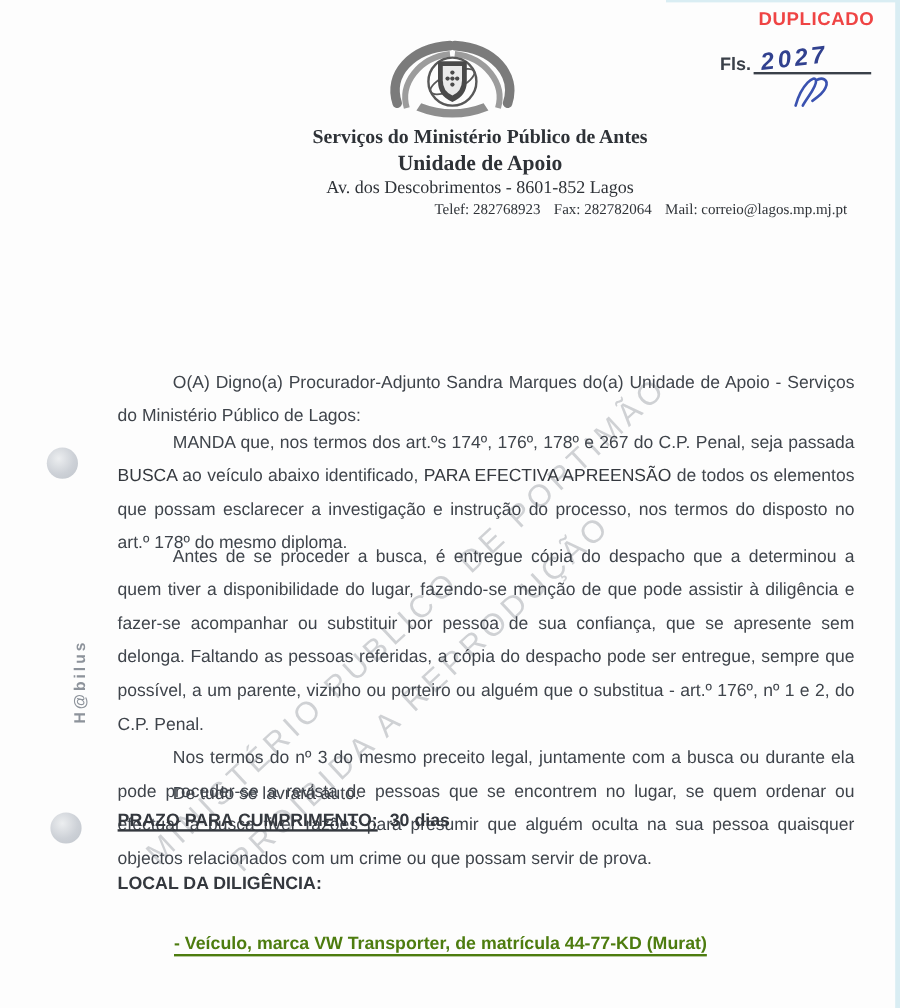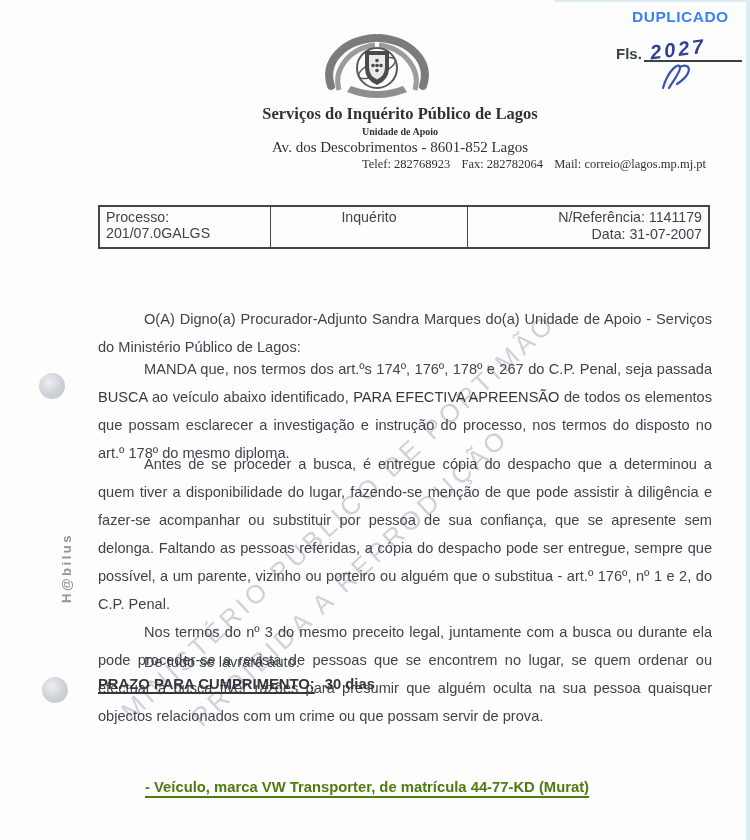--- a/index.html
+++ b/index.html
@@ -6,34 +6,34 @@
   .page {
     position:relative; width:750px; height:840px; background:#fdfdfd;
     font-family:"Liberation Sans", sans-serif; color:#3f444b; overflow:hidden;
   }
   
   .edge-right { position:absolute; right:0; top:0; width:4px; height:840px; background:#d9edf3; }
   .edge-top   { position:absolute; left:555px; top:0; width:195px; height:2px; background:#d9edf3; }
 
   
   .duplicado { position:absolute; left:632px; top:8px; font-weight:bold; font-size:15.5px;
-               letter-spacing:.5px; color:#3b82f6; }
-  .fls-row { position:absolute; left:616px; top:42px; width:126px; display:flex; align-items:flex-end; }
+               letter-spacing:.5px; color:#ef4444; }
+  .fls-row { position:absolute; left:600px; top:42px; width:126px; display:flex; align-items:flex-end; }
   .fls-label { font-weight:bold; font-size:15px; color:#3a4049; }
   .fls-line { flex:1; border-bottom:2px solid #3a4049; height:18px; position:relative; margin-left:2px; }
   .fls-number { position:absolute; left:6px; bottom:-1px; font-size:20px; font-style:italic; font-weight:600;
                 color:#31418f; letter-spacing:3px; transform:rotate(-7deg); white-space:nowrap; }
   .rubric { position:absolute; left:655px; top:60px; }
 
   
   .crest { position:absolute; left:307px; top:30px; }
   .letterhead { position:absolute; left:90px; top:104px; width:620px; text-align:center;
                 font-family:"Liberation Serif", serif; color:#2e3237; z-index:2; }
   .lh-org  { font-size:16.5px; font-weight:bold; }
-  .lh-unit { font-size:10px; font-weight:bold; margin-top:2px; }
+  .lh-unit { font-size:18px; font-weight:bold; margin-top:2px; }
   .lh-addr { font-size:15px; margin-top:2px; }
   .lh-contacts { font-size:12.5px; margin-top:1px;text-align:right; }
   .lh-contacts span { margin:0 4px; }
 
   
   .case-table { position:absolute; left:98px; top:205px; width:612px; display:flex;
                 border:2px solid #43474d; box-sizing:border-box; z-index:2; background:transparent; }
   .ct-cell { font-size:14.2px; padding:2px 6px 4px 6px; box-sizing:border-box; color:#3f444b; }
   .ct-1 { width:171px; border-right:1.5px solid #43474d; }
   .ct-2 { width:197px; border-right:1.5px solid #43474d; text-align:center; }
@@ -112,38 +112,30 @@
           <circle cx="66" cy="35.5" r="1.8"></circle>
         <circle cx="74" cy="35.5" r="1.8"></circle>
           <circle cx="70" cy="40.5" r="1.8"></circle>
         <circle cx="70" cy="35.5" r="1.8"></circle>
       </g>
       <path d="M40,62 Q70,74 100,62 L96,56 Q70,66 44,56 z" fill="#7a7a7a" opacity="0.85"></path>
     </svg>
   </div>
 
   <div class="letterhead">
-    <div class="lh-org">Serviços do Inquérito Público de Lagos</div>
+    <div class="lh-org">Serviços do Ministério Público de Antes</div>
     <div class="lh-unit">Unidade de Apoio</div>
     <div class="lh-addr">Av. dos Descobrimentos - 8601-852 Lagos</div>
     <div class="lh-contacts">
       <span>Telef: 282768923</span>
       <span>Fax: 282782064</span>
       <span>Mail: correio@lagos.mp.mj.pt</span>
     </div>
   </div>
 
-  <div class="case-table">
-    <div class="ct-cell ct-1">Processo: 201/07.0GALGS</div>
-    <div class="ct-cell ct-2">Inquérito</div>
-    <div class="ct-cell ct-3">
-      <div>N/Referência: 1141179</div>
-      <div>Data: 31-07-2007</div>
-    </div>
-  </div>
 
 
   <div class="para p1">
     <p>O(A) Digno(a) Procurador-Adjunto Sandra Marques do(a) Unidade de Apoio - Serviços do Ministério Público de Lagos:</p>
   </div>
 
   <div class="para p2">
     <p><span>MANDA que, nos termos dos art.ºs 174º, 176º, 178º e 267 do C.P. Penal, seja passada </span><span class="b">BUSCA</span><span> ao veículo abaixo identificado, </span><span class="b">PARA EFECTIVA APREENSÃO</span><span> de todos os elementos que possam esclarecer a investigação e instrução do processo, nos termos do disposto no art.º 178º do mesmo diploma.</span></p>
   </div>
 
@@ -153,20 +145,21 @@
   </div>
 
   <div class="para p5">
     <p>De tudo se lavrará auto.</p>
   </div>
 
   <div class="prazo">
     <span class="u">PRAZO PARA CUMPRIMENTO:</span><span class="val">30 dias</span>
   </div>
 
+  <div class="local">LOCAL DA DILIGÊNCIA:</div>
 
   <div class="vehicle">- Veículo, marca VW Transporter, de matrícula 44-77-KD (Murat)</div>
 
   <div class="habilus">H@bilus</div>
   <div class="hole hole1"></div>
   <div class="hole hole2"></div>
 
 </div>
 
 </body></html>

